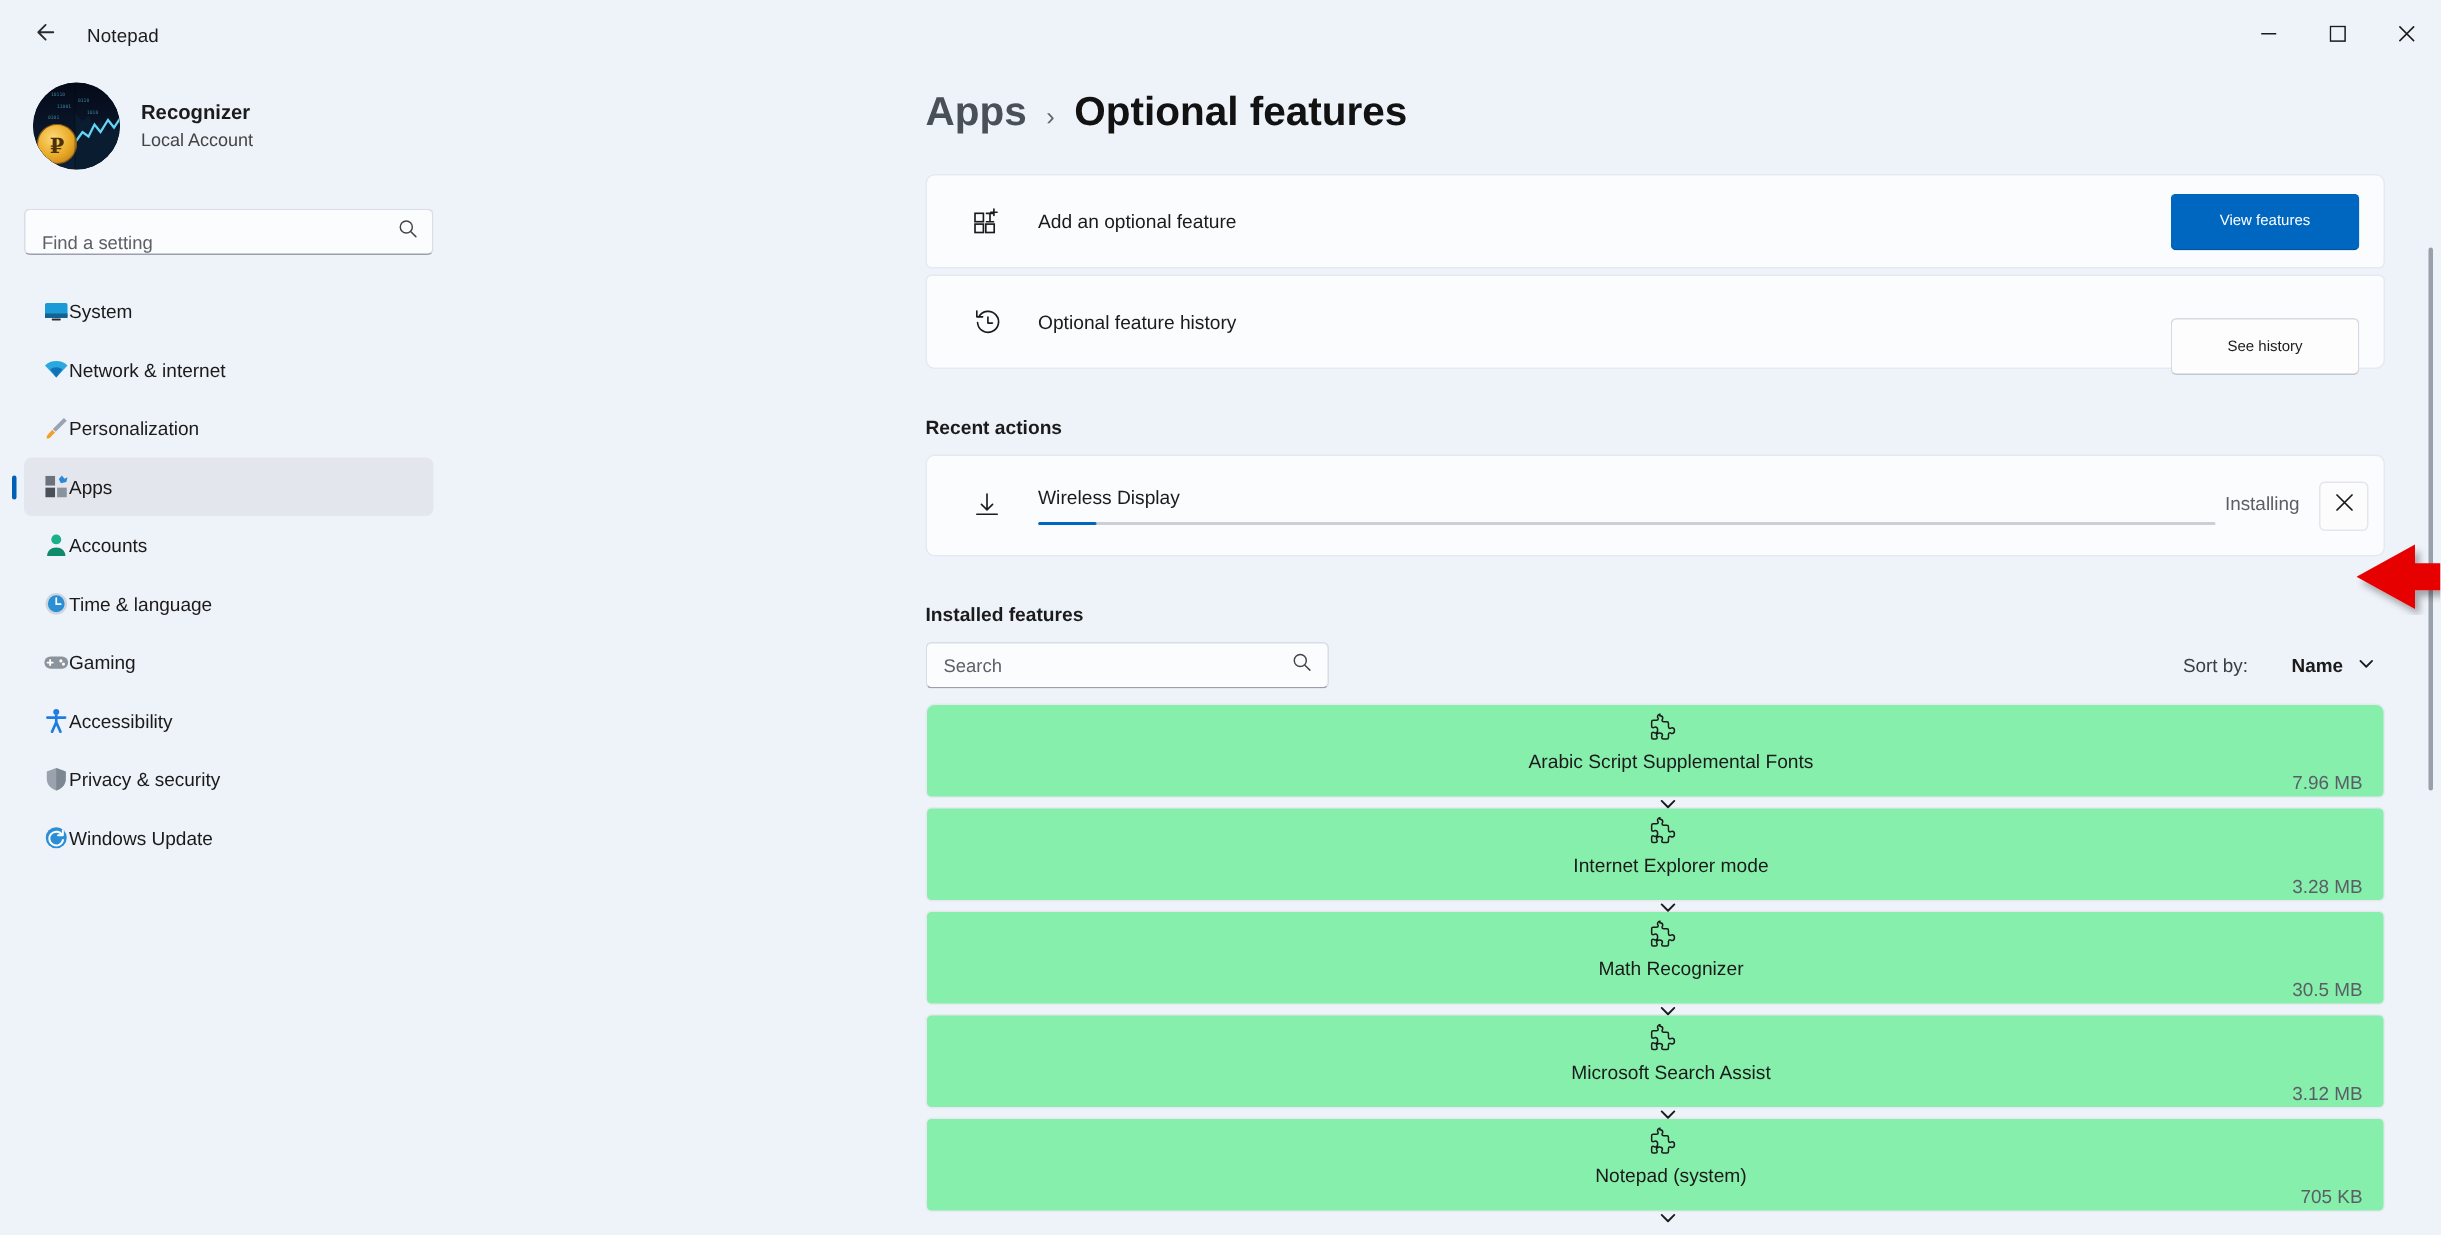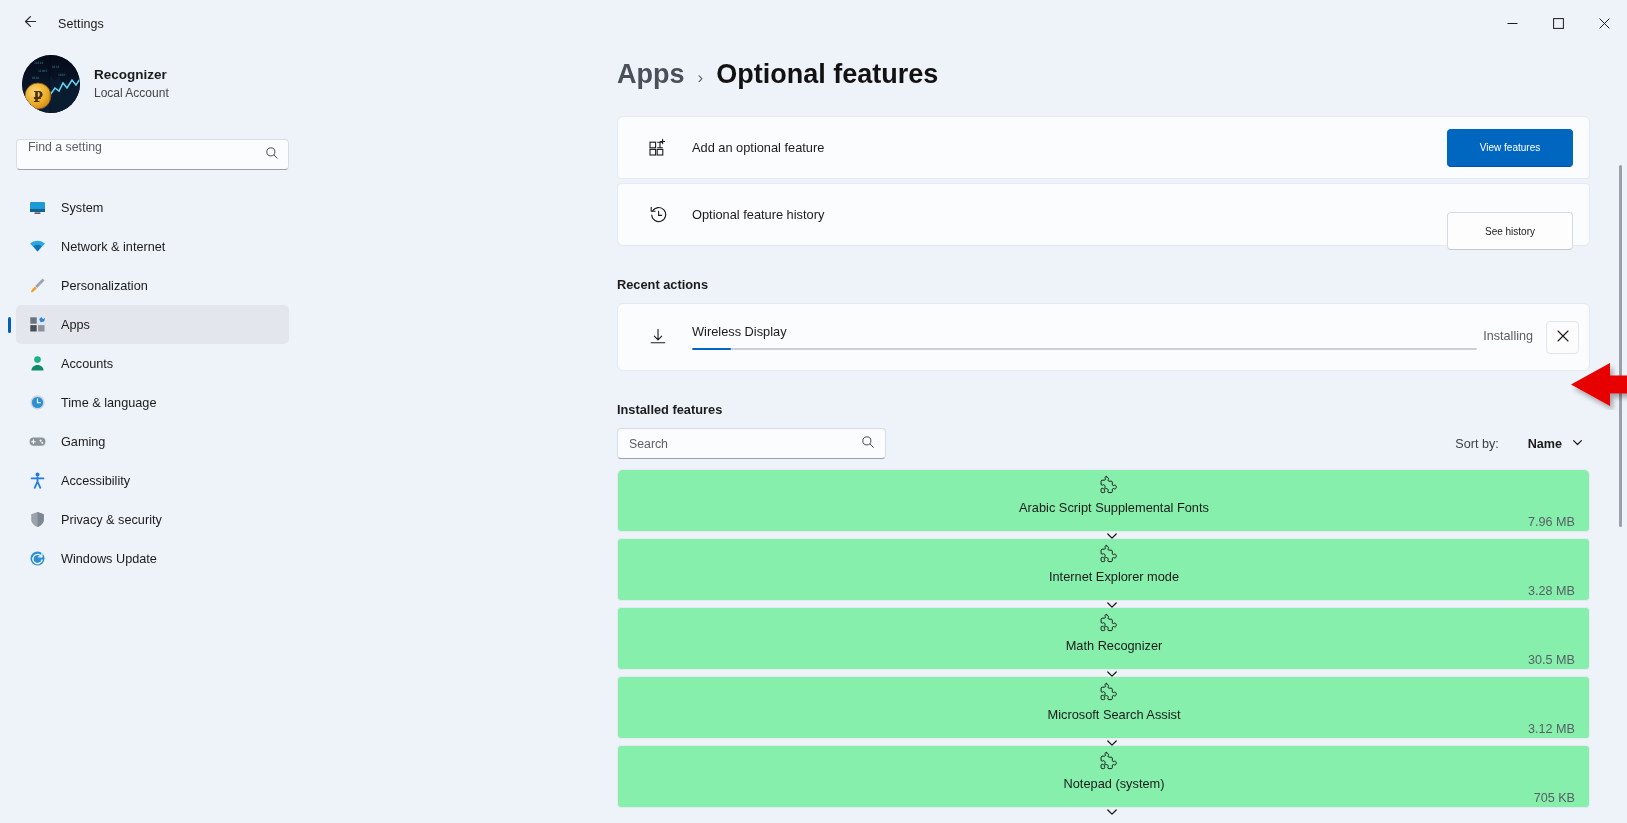--- a/index.html
+++ b/index.html
@@ -53,34 +53,34 @@
     overflow: hidden; flex: 0 0 58px; position: relative;
     background: #0b1020;
   }
   .acct-name { font-size: 13.5px; font-weight: 600; color: #1b1b1b; line-height: 1.35; }
   .acct-sub { font-size: 12px; color: #444; line-height: 1.5; }
 
   .searchbox {
     position: relative; height: 31px; margin: 0 0 18px 0;
     background: #fbfcfe; border: 1px solid #d9dde5;
     border-bottom: 1px solid #9aa0ab;
-    border-radius: 4px; display: flex; align-items: flex-start;
+    border-radius: 4px; display: flex; align-items: flex-end;
   }
   .searchbox input {
     flex: 1; border: 0; outline: 0; background: transparent;
     font-family: inherit; font-size: 12.3px; color: #1b1b1b;
     padding: 0 28px 0 11px;
   }
   .searchbox input::placeholder { color: #5d6166; }
   .searchbox .sicon { position: absolute; right: 9px; top: 50%; transform: translateY(-50%); color: #444; }
 
   .navlist { display: flex; flex-direction: column; gap: 0; }
   .navitem {
     position: relative; height: 39px;
-    display: flex; align-items: center; gap: 15px;
+    display: flex; align-items: center; 
     padding-left: 13px; border-radius: 5px; cursor: pointer;
     font-size: 12.7px; color: #1b1b1b;
   }
   .navitem.active { background: #e3e6ed; }
   .navitem.active::before {
     content: ""; position: absolute; left: -8px; top: 50%; transform: translateY(-50%);
     width: 3px; height: 16px; border-radius: 2px; background: #005fb8;
   }
   .navicon { width: 17px; height: 17px; flex: 0 0 17px; display: flex; align-items: center; justify-content: center; }
 
@@ -193,21 +193,21 @@
 <div id="app">
 
   <div class="titlebar">
     <div class="back-btn">
       <span>
         <svg width="17" height="17" viewBox="0 0 16 16" fill="none" stroke="currentColor" stroke-width="1.15">
           <path d="M9.8 3.4 5.2 8l4.6 4.6M5.4 8h9.2" stroke-linecap="round" stroke-linejoin="round"></path>
         </svg>
       </span>
     </div>
-    <div class="title-text">Settings</div>
+    <div class="title-text">Notepad</div>
     <div class="wincontrols">
       <div class="wc">
         <span>
           <svg width="11" height="11" viewBox="0 0 11 11">
               <path d="M0.5 5.5h10" stroke="currentColor" stroke-width="1"></path>
             </svg>
         </span>
       </div>
       <div class="wc">
         <span>

